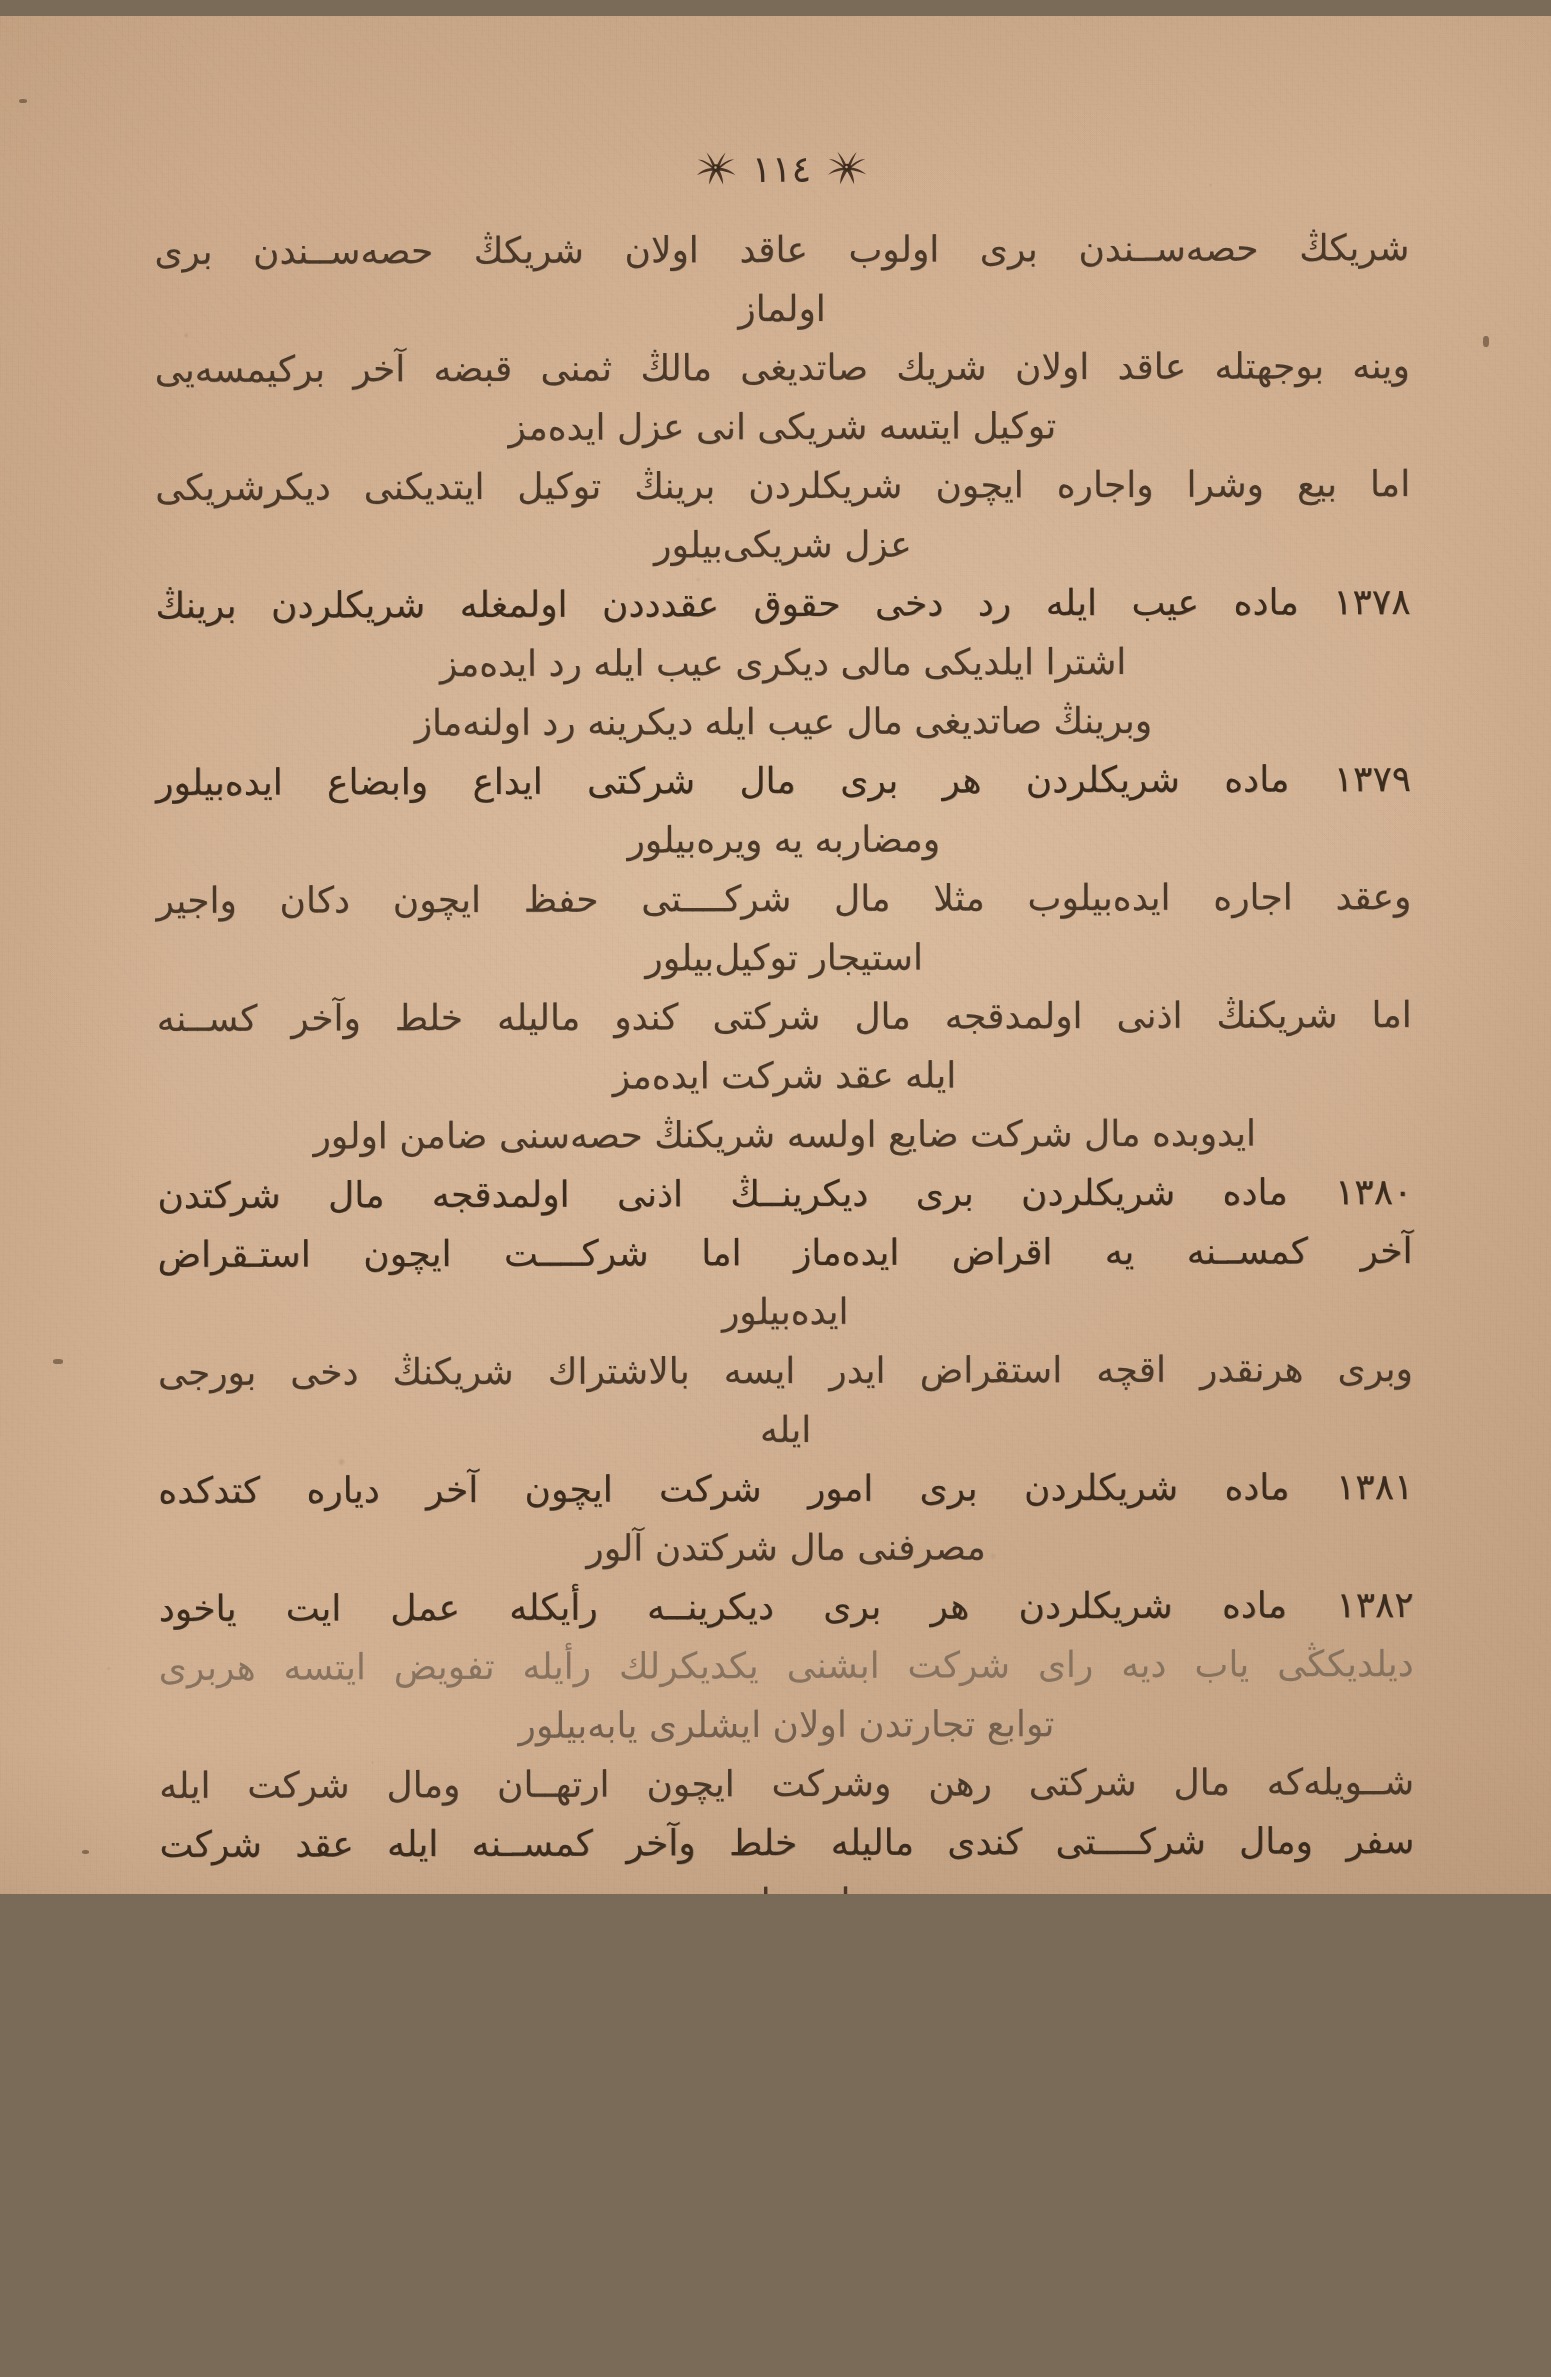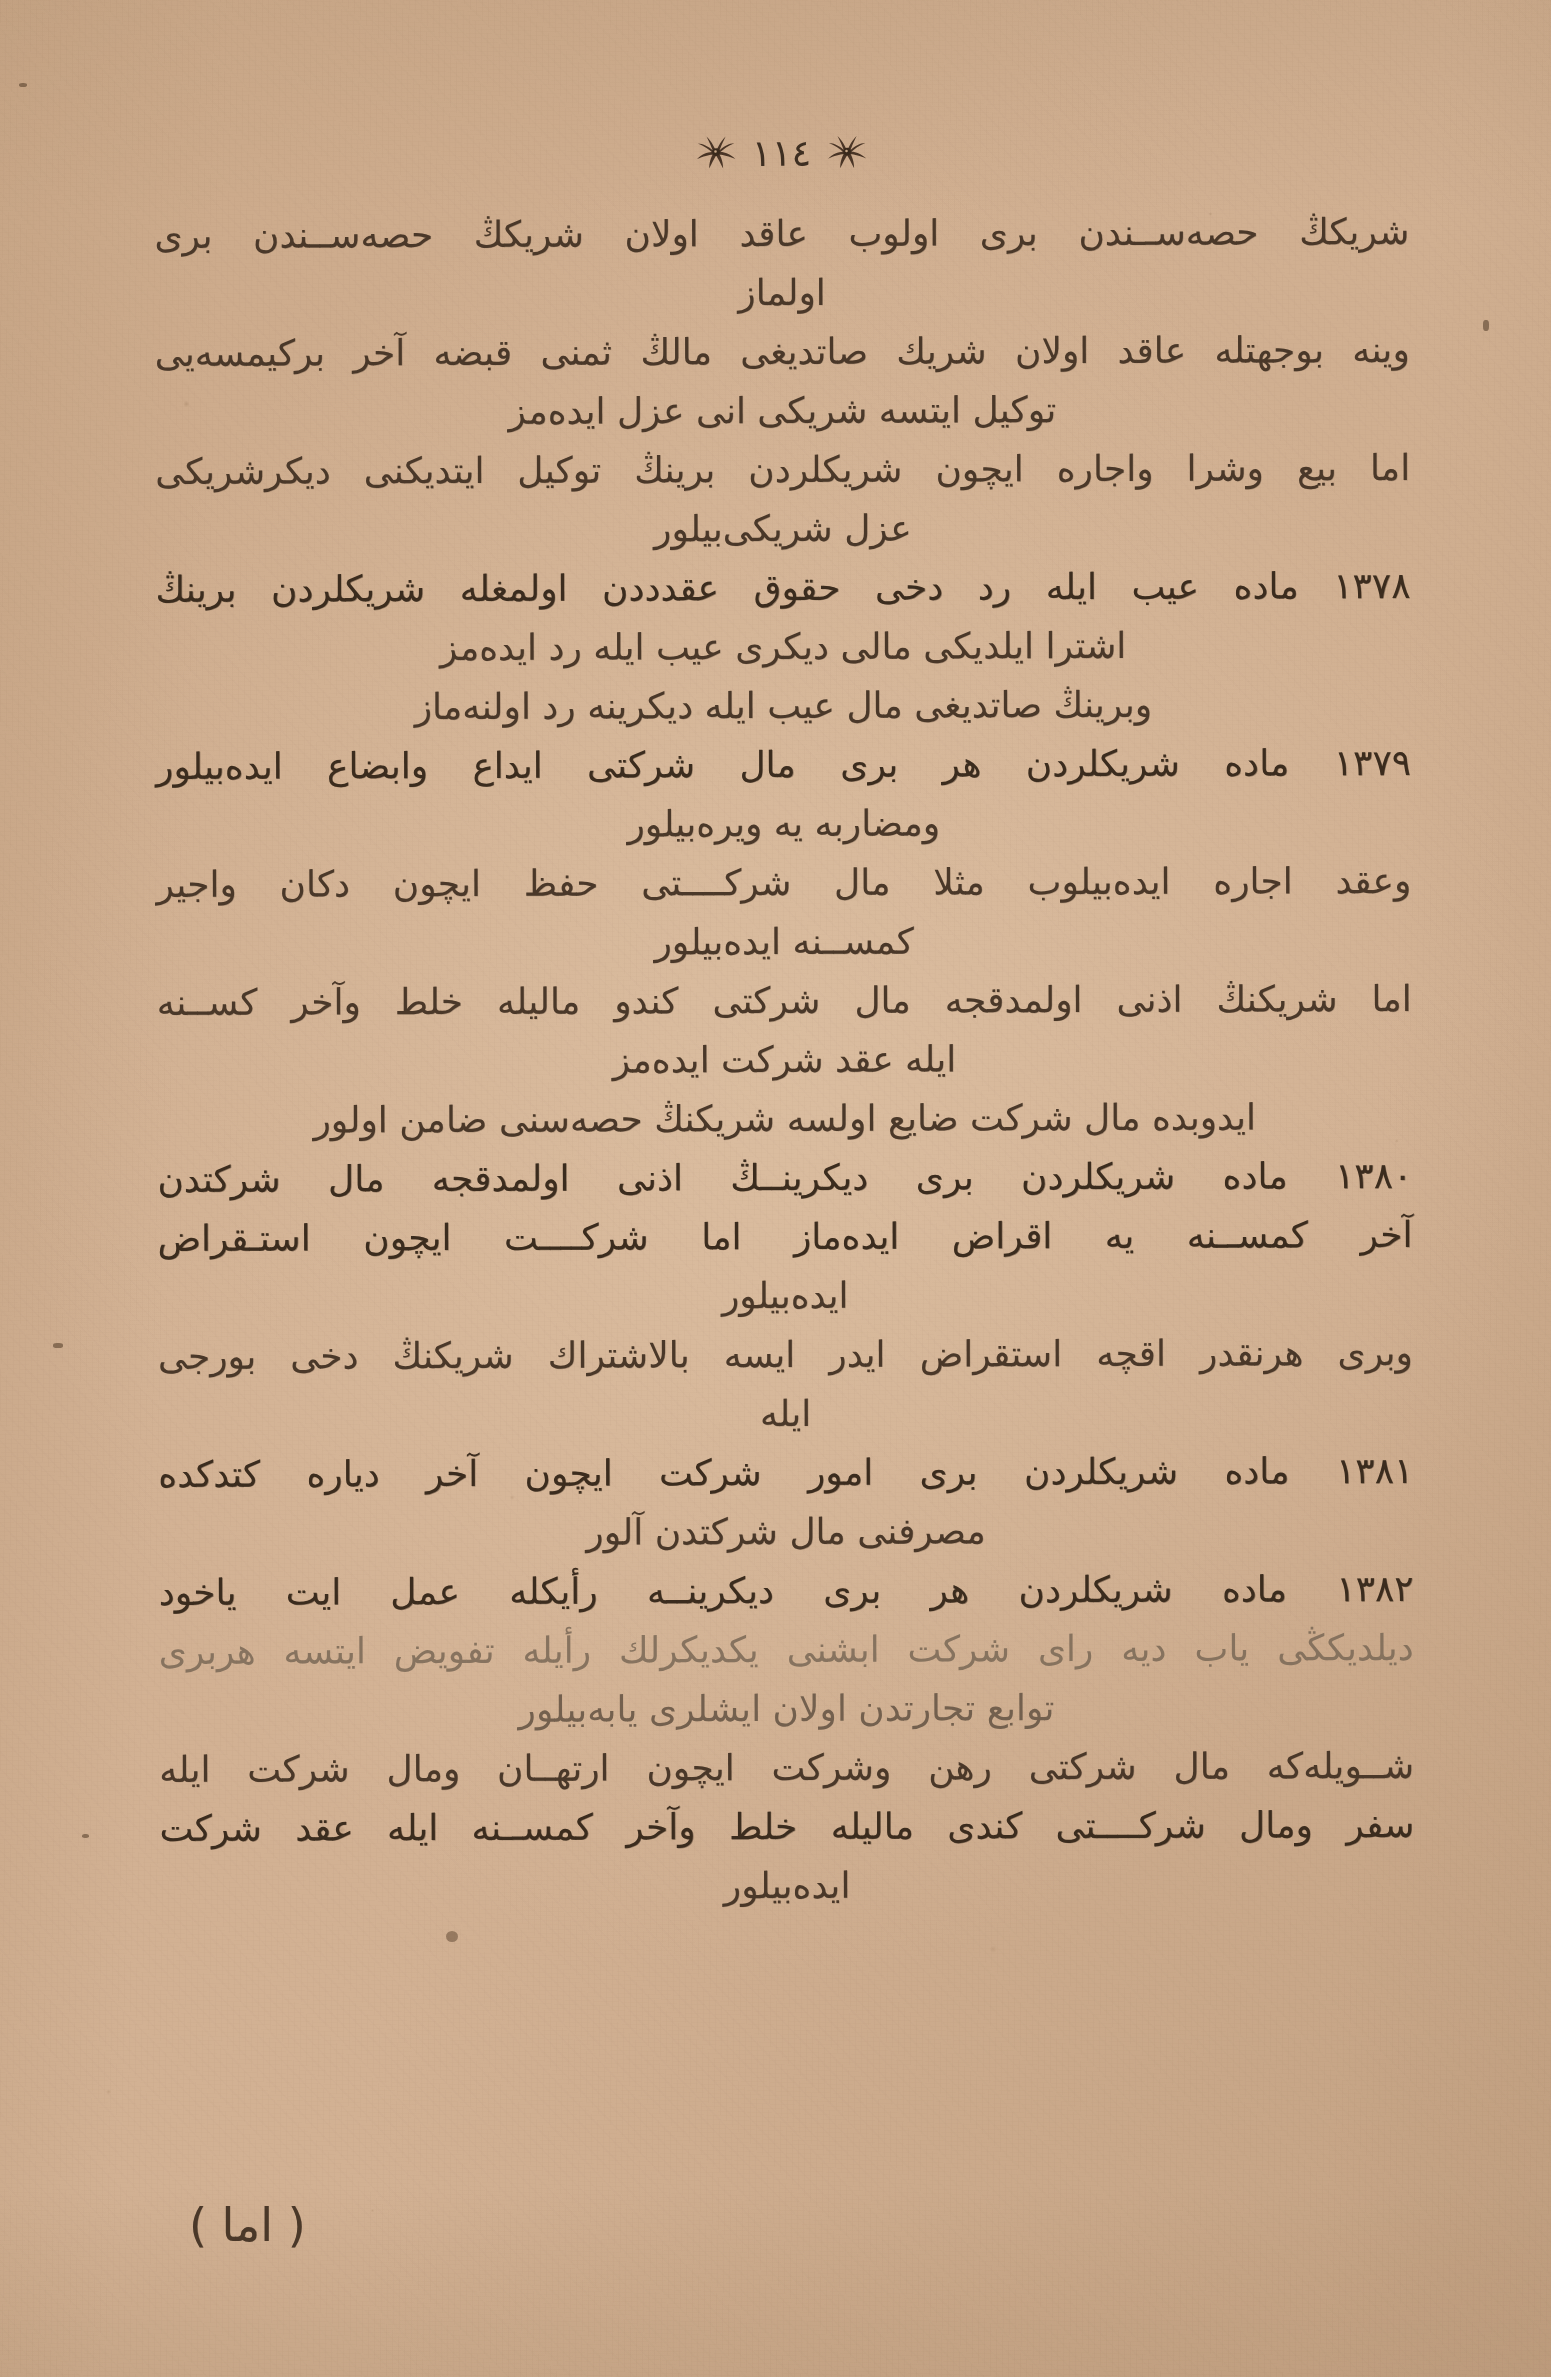--- a/index.html
+++ b/index.html
@@ -5,22 +5,22 @@
 <style>
   html, body {
     margin: 0;
     padding: 0;
     background: #7a6a58;
   }
 
   .page {
     position: relative;
     width: 1552px;
-    height: 2377px;
-    margin: 0 auto;
+    height: 1878px;
+    margin: 16px auto;
     overflow: hidden;
     background-color: #d2b193;
     background-image:
       radial-gradient(ellipse 70% 55% at 50% 45%, rgba(226,199,170,0.55) 0%, rgba(226,199,170,0.0) 70%),
       radial-gradient(ellipse 120% 90% at 12% 8%,  rgba(196,161,128,0.40) 0%, rgba(196,161,128,0) 55%),
       radial-gradient(ellipse 120% 90% at 95% 95%, rgba(180,146,114,0.45) 0%, rgba(180,146,114,0) 60%),
       radial-gradient(ellipse 60% 40% at 88% 20%,  rgba(203,170,138,0.35) 0%, rgba(203,170,138,0) 70%),
       linear-gradient(93deg, rgba(166,133,101,0.22) 0%, rgba(166,133,101,0) 14%,
                               rgba(166,133,101,0) 86%, rgba(166,133,101,0.20) 100%),
       linear-gradient(180deg, rgba(160,128,96,0.18) 0%, rgba(160,128,96,0) 9%,
@@ -225,21 +225,21 @@
     <div class="line-wrap j">
         <div class="line j ink-dark artno">١٣٧٩   ماده    شريكلردن هر برى مال شركتى ايداع وابضاع ايده‌بيلور</div>
       </div>
     <div class="line-wrap c">
         <div class="line ink-normal">ومضاربه يه ويره‌بيلور</div>
       </div>
     <div class="line-wrap j">
         <div class="line j ink-normal">وعقد اجاره ايده‌بيلوب      مثلا مال شركــــتى حفظ ايچون دكان واجير</div>
       </div>
     <div class="line-wrap c">
-        <div class="line ink-normal">كمســنه ايده‌بيلور</div>
+        <div class="line ink-normal">استيجار توكيل‌بيلور</div>
       </div>
     <div class="line-wrap j">
         <div class="line j ink-normal">اما شريكنڭ اذنى اولمدقجه مال شركتى كندو ماليله خلط وآخر كســنه</div>
       </div>
     <div class="line-wrap c">
         <div class="line ink-normal">ايله عقد شركت ايده‌مز</div>
       </div>
     <div class="line-wrap c">
         <div class="line ink-normal">ايدوبده مال شركت ضايع اولسه شريكنڭ حصه‌سنى ضامن اولور</div>
       </div>

